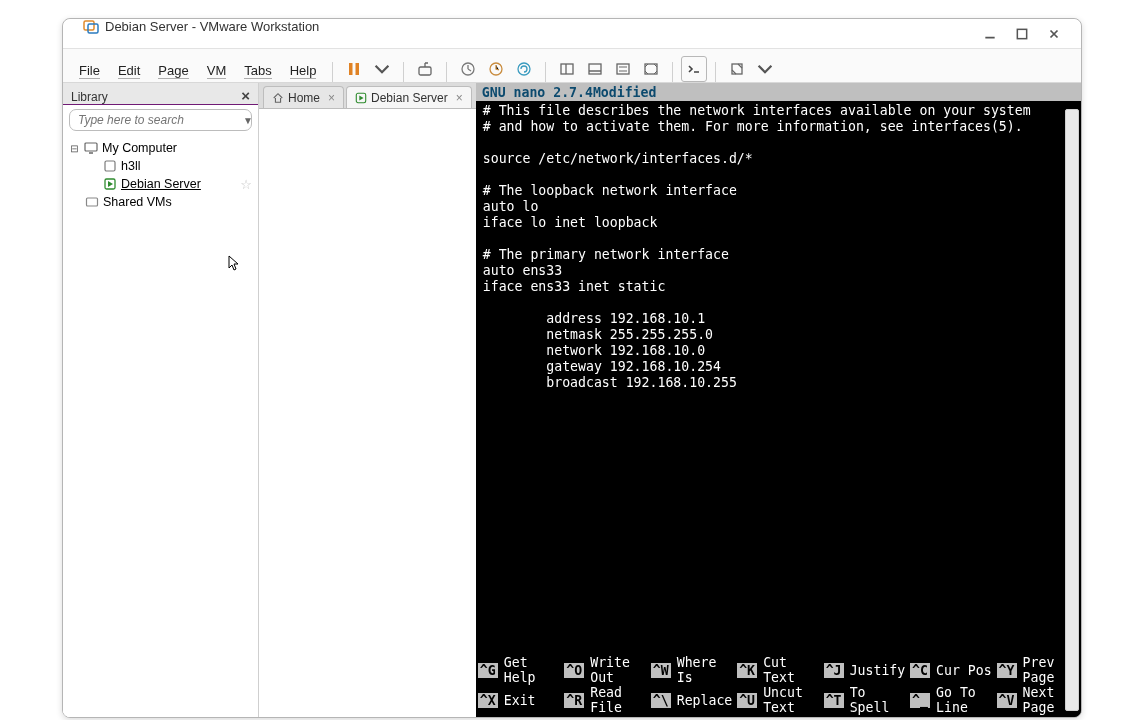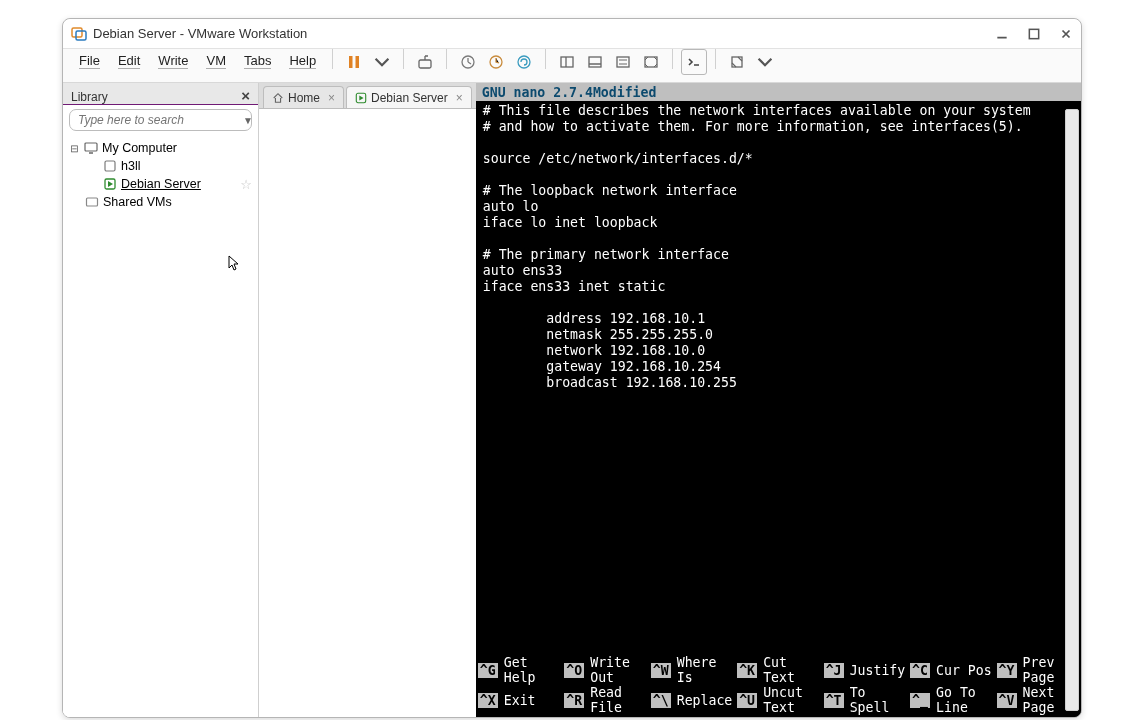--- a/index.html
+++ b/index.html
@@ -22,40 +22,39 @@
     background: #fff;
     box-shadow: 0 2px 6px rgba(0,0,0,.15);
     display: flex;
     flex-direction: column;
     overflow: hidden;
   }
   
   .titlebar {
     height: 30px;
     display: flex;
-    align-items: center;
-    padding: 0 8px;
+    padding: 0 20px;
     background: #fff;
     border-bottom: 1px solid #e2e2e2;
     border-top-left-radius: 8px;
     border-top-right-radius: 8px;
     gap: 6px;
   }
   .titlebar .app-icon {
     width: 16px; height: 16px;
   }
   .titlebar .title { flex: 1; font-size: 13px; color: #333; }
   .win-btns { display: flex; gap: 18px; align-items: center; color: #666; }
   .win-btn { width: 14px; height: 14px; display:flex; align-items:center; justify-content:center; cursor:pointer; }
 
   
   .menubar {
     height: 34px;
     display: flex;
-    align-items: flex-start;
+    align-items: flex-end;
     padding: 0 8px;
     border-bottom: 1px solid #d8d8d8;
     gap: 2px;
     background: #fafafa;
   }
   .menu-item {
     padding: 4px 8px;
     font-size: 13px;
     color: #222;
     cursor: pointer;
@@ -196,21 +195,21 @@
           <svg viewBox="0 0 12 12" class="mono-icon">
             <path d="M3 3 L9 9 M9 3 L3 9" stroke="#555" stroke-width="1.5"></path>
           </svg>
         </div>
     </div>
   </div>
 
   <div class="menubar">
     <div class="menu-item"><span>File</span></div>
     <div class="menu-item"><span>Edit</span></div>
-    <div class="menu-item"><span>Write</span></div>
+    <div class="menu-item"><span>Page</span></div>
     <div class="menu-item"><span>VM</span></div>
     <div class="menu-item"><span>Tabs</span></div>
     <div class="menu-item"><span>Help</span></div>
     <div class="divider"></div>
 
     <div class="tool-btn pause-btn">
       <svg viewBox="0 0 16 16">
           <rect x="3" y="2" width="3.5" height="12" fill="#e08224"></rect>
           <rect x="9.5" y="2" width="3.5" height="12" fill="#e08224"></rect>
         </svg>

